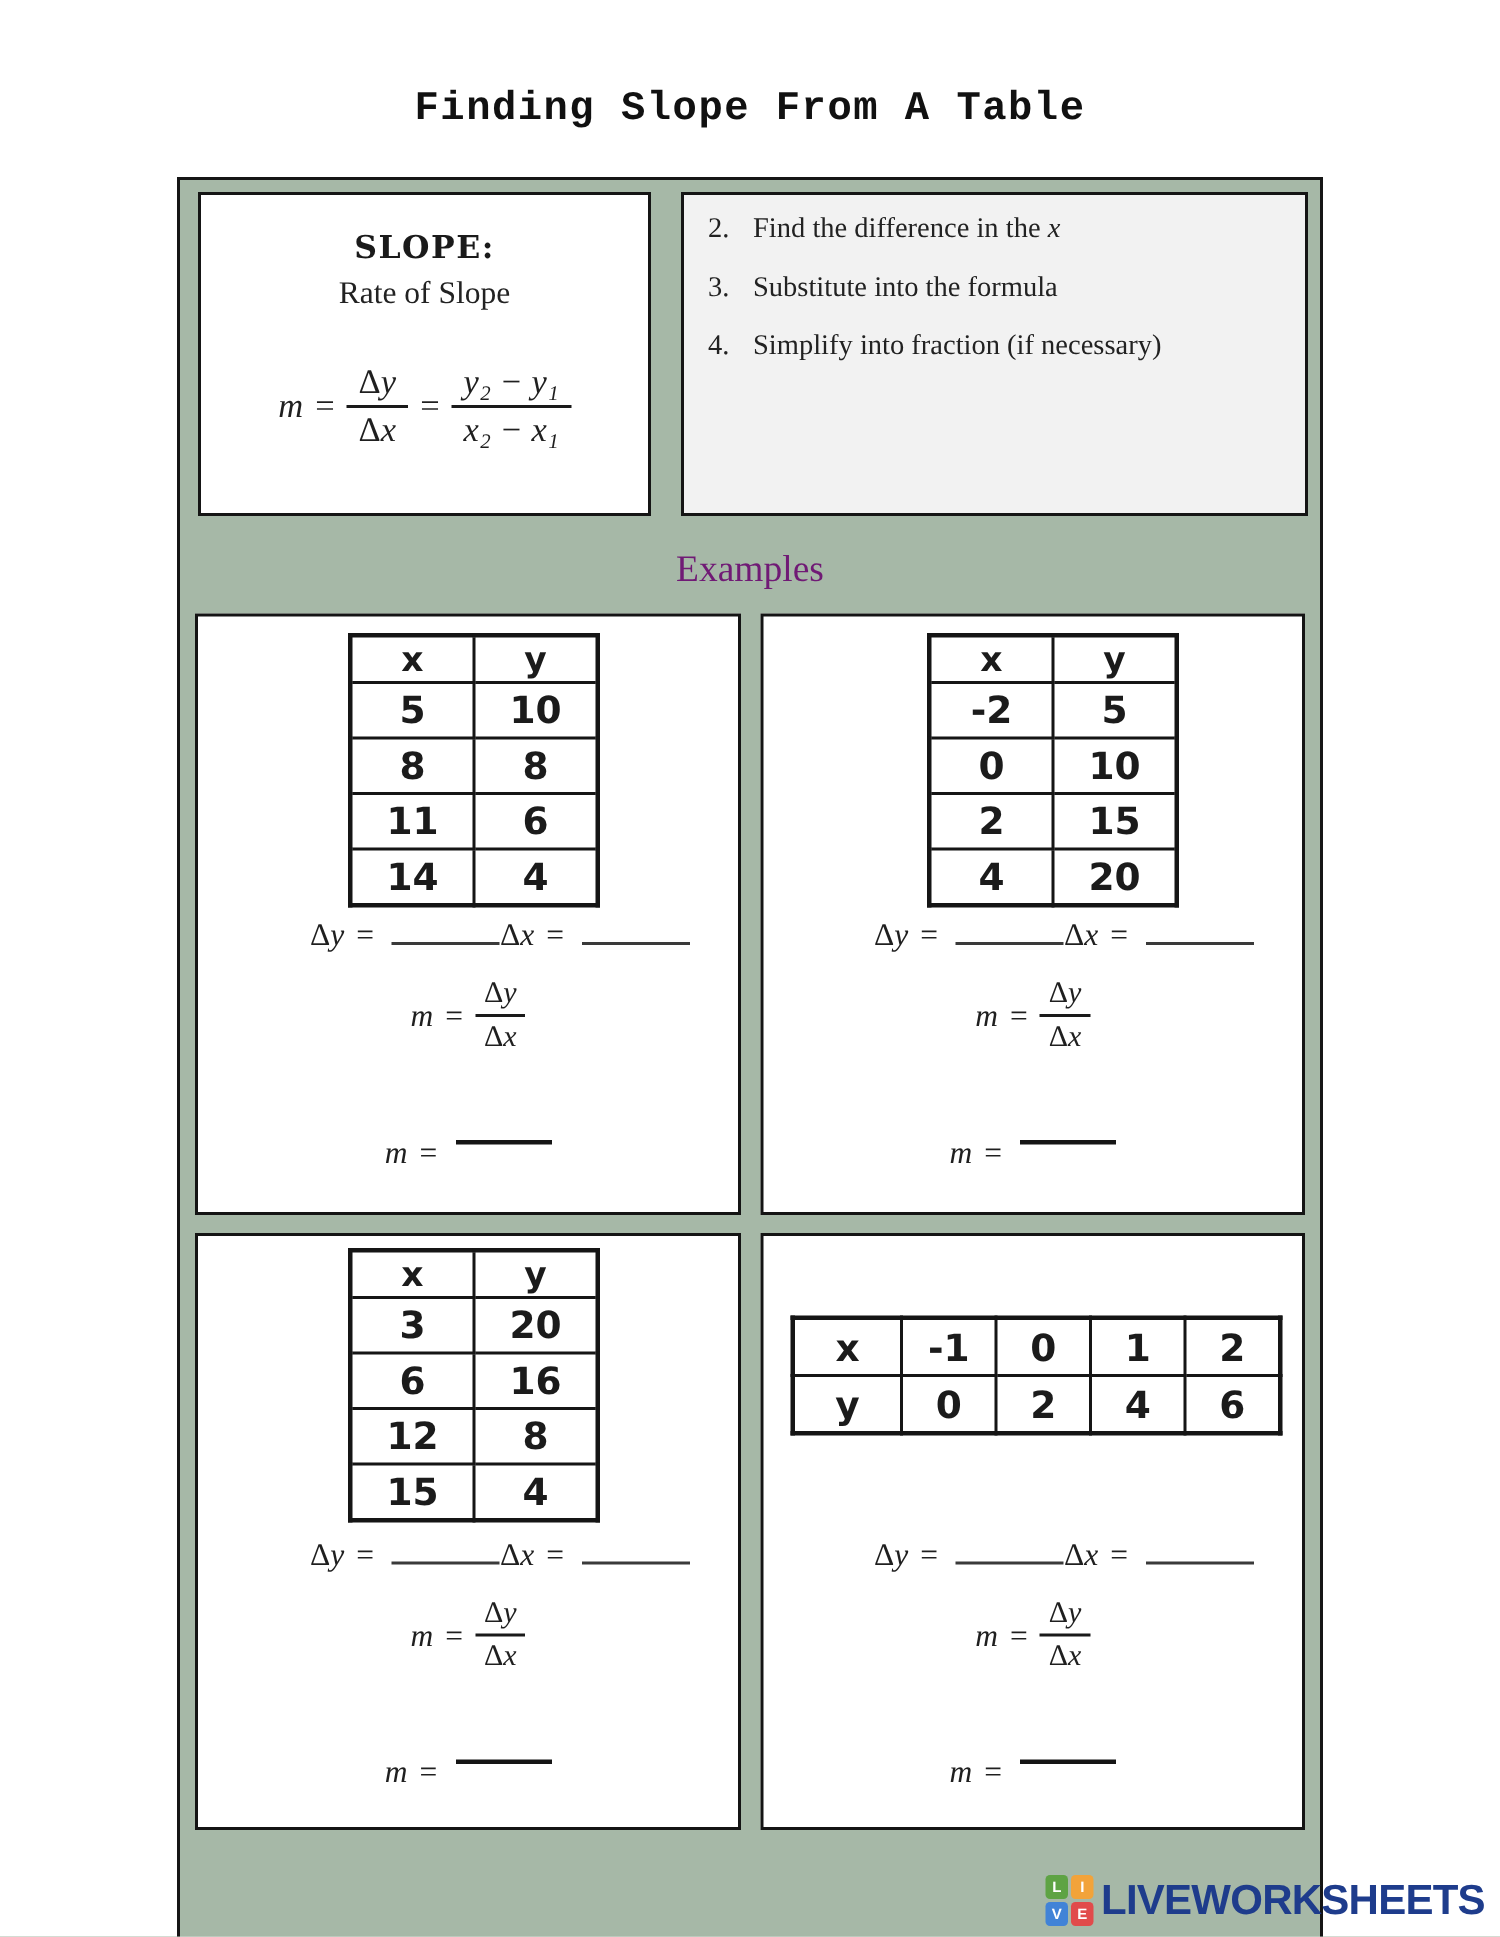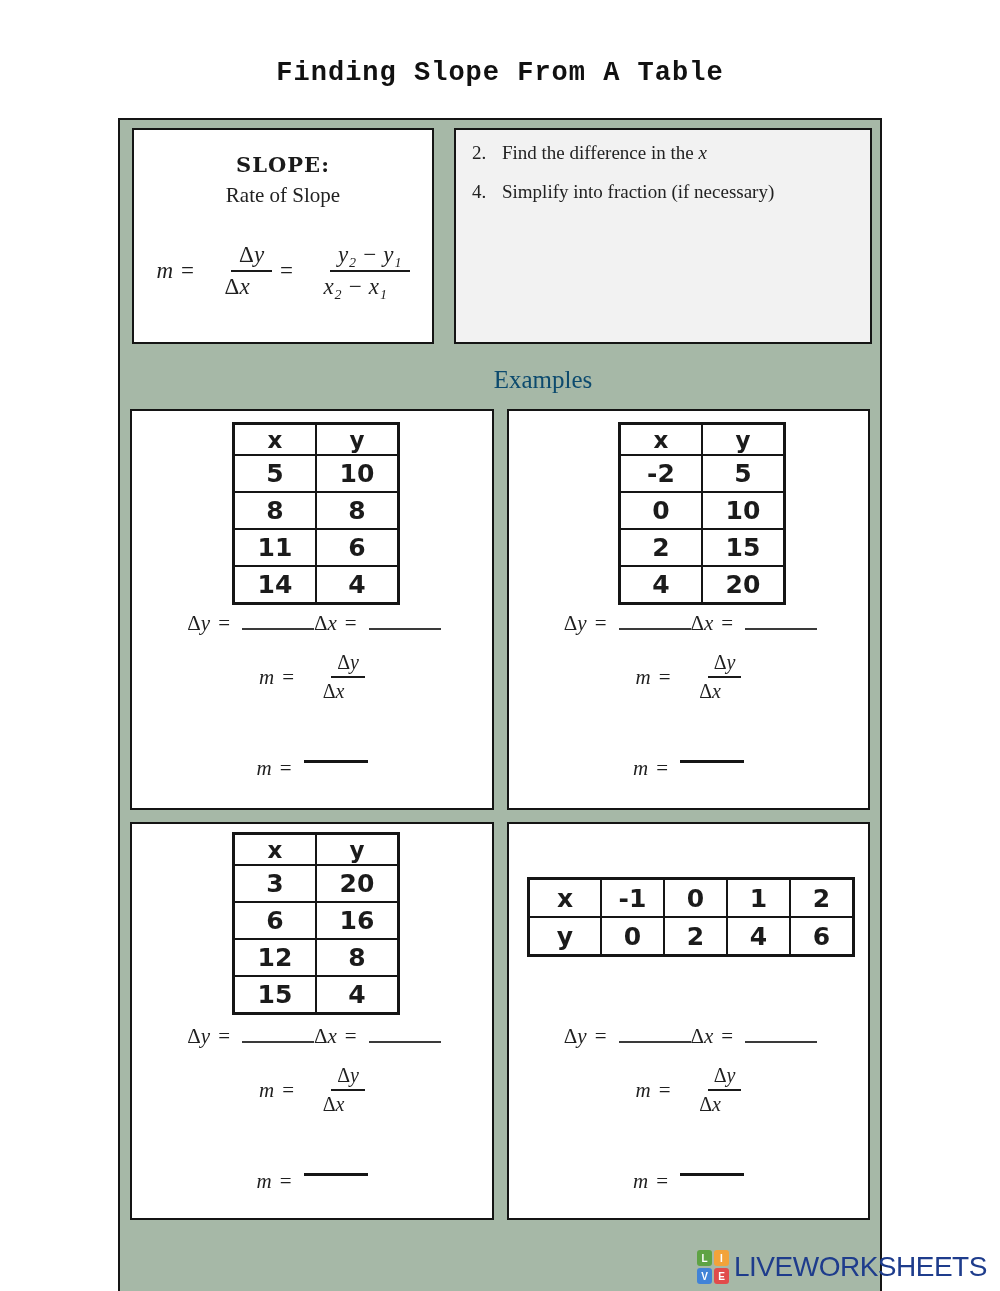--- a/index.html
+++ b/index.html
@@ -26,25 +26,25 @@
   .slope-sub{font-size:21px;margin-top:6px;color:#222;}
   .steps-list{list-style:none;margin:12px 0 0 0;padding:0 10px 0 16px;}
   .steps-list li{font-size:19px;margin-bottom:17px;color:#222;}
   .step-num{display:inline-block;width:30px;}
   .var{font-style:italic;font-family:"Liberation Serif", serif;}
   .delta{font-style:normal;}
   .eq{margin:0 8px;}
   
   .slope-formula{margin-top:34px;font-size:23px;display:flex;justify-content:center;align-items:center;}
   .frac{display:inline-flex;flex-direction:column;vertical-align:middle;text-align:center;line-height:1.15;}
-  .frac .num{border-bottom:2px solid #1a1a1a;padding:0 8px 2px 8px;margin-left:29px;}
+  .frac .num{border-bottom:2px solid #1a1a1a;padding:0 8px 2px 8px;}
   .frac .den{padding-top:2px;}
   .examples-heading{
     position:absolute;top:246px;left:0;width:100%;text-align:center;
-    font-size:25px;color:#0c4a6e;margin-left:43px;
+    font-size:25px;color:#701a75;
   }
   .panel{position:absolute;background:#fff;border:2px solid #141414;box-sizing:border-box;}
   .panel-1{left:10px;top:289px;width:364px;height:401px;}
   .panel-2{left:387px;top:289px;width:363px;height:401px;}
   .panel-3{left:10px;top:702px;width:364px;height:398px;}
   .panel-4{left:387px;top:702px;width:363px;height:398px;}
   table.wtable{
     border-collapse:collapse;position:absolute;
     font-family:"DejaVu Sans", sans-serif;font-weight:700;color:#1b1b1b;
   }
@@ -55,21 +55,21 @@
   table.vtable th{width:80px;height:29px;font-size:23px;}
   table.vtable td{width:80px;height:35px;font-size:25px;}
   .panel-2 table.vtable{left:109px;}
   .panel-3 table.vtable{top:8px;}
   table.htable{left:18px;top:53px;border:3px solid #151515;}
   table.htable th{width:70px;height:36px;font-size:25px;}
   table.htable td{width:61px;height:36px;font-size:25px;}
   table.vtable{border:3px solid #151515;}
   .blank-row{
     position:absolute;top:200px;left:0;width:100%;box-sizing:border-box;
-    padding:0 32px 0 36px;display:flex;justify-content:center;
+    padding:0 32px 0 36px;display:flex;justify-content:flex-end;
     font-size:21px;
   }
   .blank{
     display:inline-block;width:72px;height:16px;border-bottom:2px solid #3a3a3a;
     margin-left:4px;
   }
   .mfrac-row{
     position:absolute;top:240px;left:0;width:100%;display:flex;
     justify-content:center;align-items:center;font-size:21px;
   }
@@ -87,21 +87,21 @@
   .logo{position:absolute;left:697px;top:1250px;display:flex;align-items:center;}
   .logo-grid{
     display:grid;grid-template-columns:15px 15px;grid-template-rows:16px 16px;
     gap:2px;margin-right:5px;
   }
   .logo-tile{
     border-radius:3px;color:#fff;font-family:"Liberation Sans", sans-serif;
     font-weight:700;font-size:10px;display:flex;align-items:center;justify-content:center;
   }
   .logo-text{
-    font-family:"Liberation Sans", sans-serif;font-weight:400;font-size:28px;
+    font-family:"Liberation Sans", sans-serif;font-weight:700;font-size:28px;
     color:#1e3c8c;letter-spacing:-0.5px;
   }
 </style>
 </head>
 <body>
 
 <div class="title">Finding Slope From A Table</div>
 
 <div class="sheet">
 
@@ -119,20 +119,21 @@
       <span class="frac var">
         <span class="num">y₂ − y₁</span>
         <span class="den">x₂ − x₁</span>
       </span>
     </div>
   </div>
 
   <div class="box steps-box">
     <ul class="steps-list">
       <li><span class="step-num">2.</span><span>Find the difference in the</span> <span class="var">x</span></li>
+      <li><span class="step-num">3.</span><span>Substitute into the formula</span></li>
       <li><span class="step-num">4.</span><span>Simplify into fraction (if necessary)</span></li>
     </ul>
   </div>
 
   <div class="examples-heading">Examples</div>
 
   <div class="panel panel-1">
     <table class="wtable vtable">
       <tbody>
           <tr>

